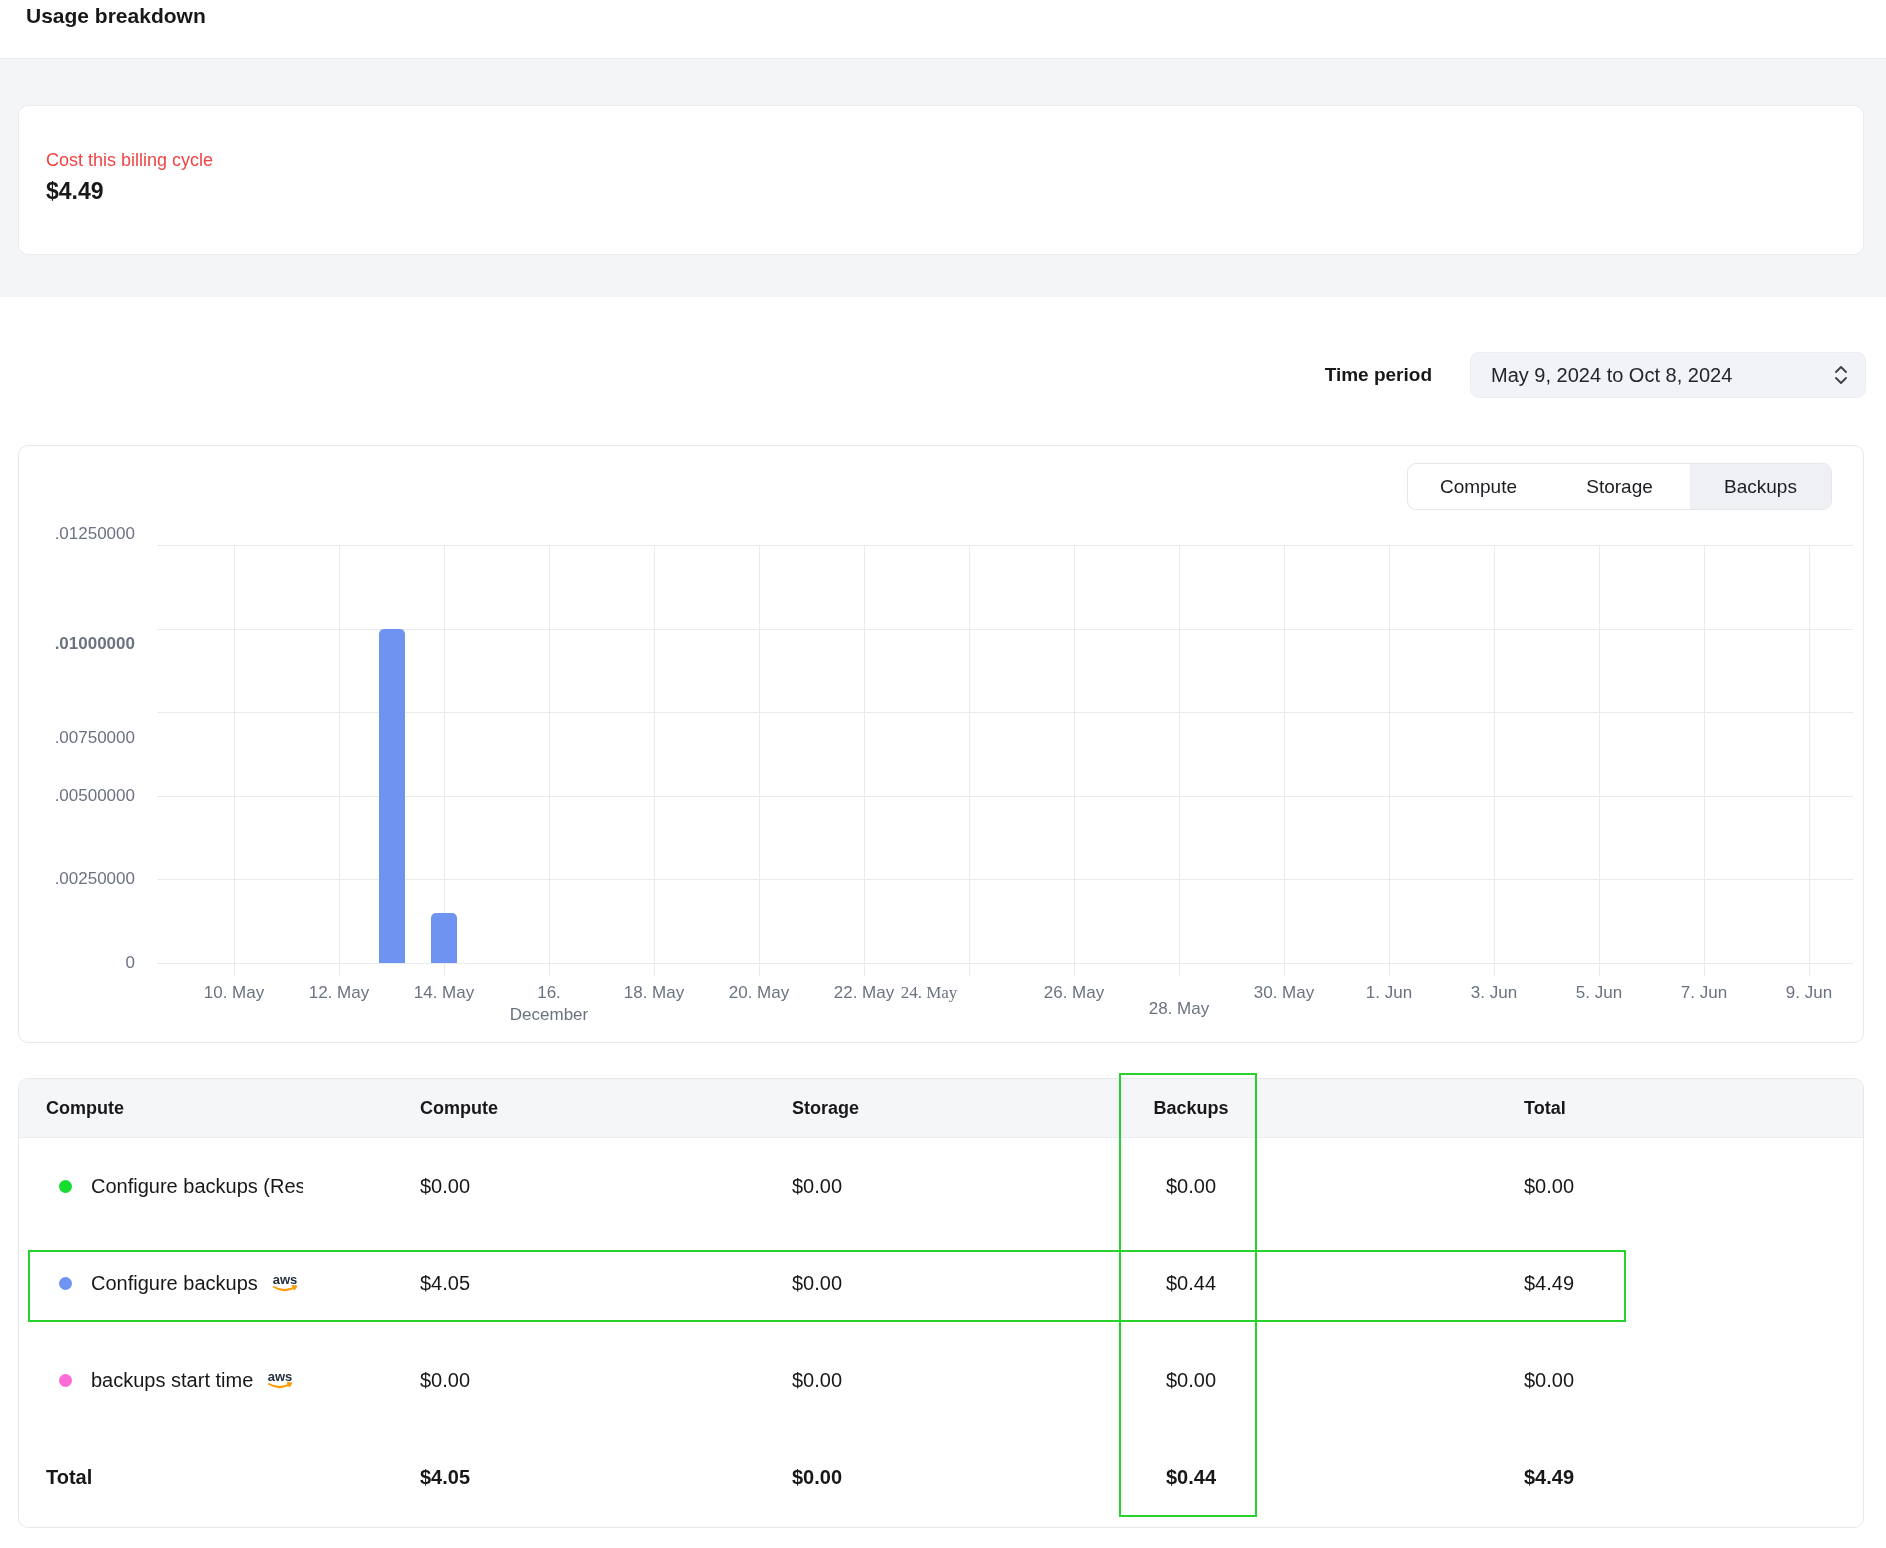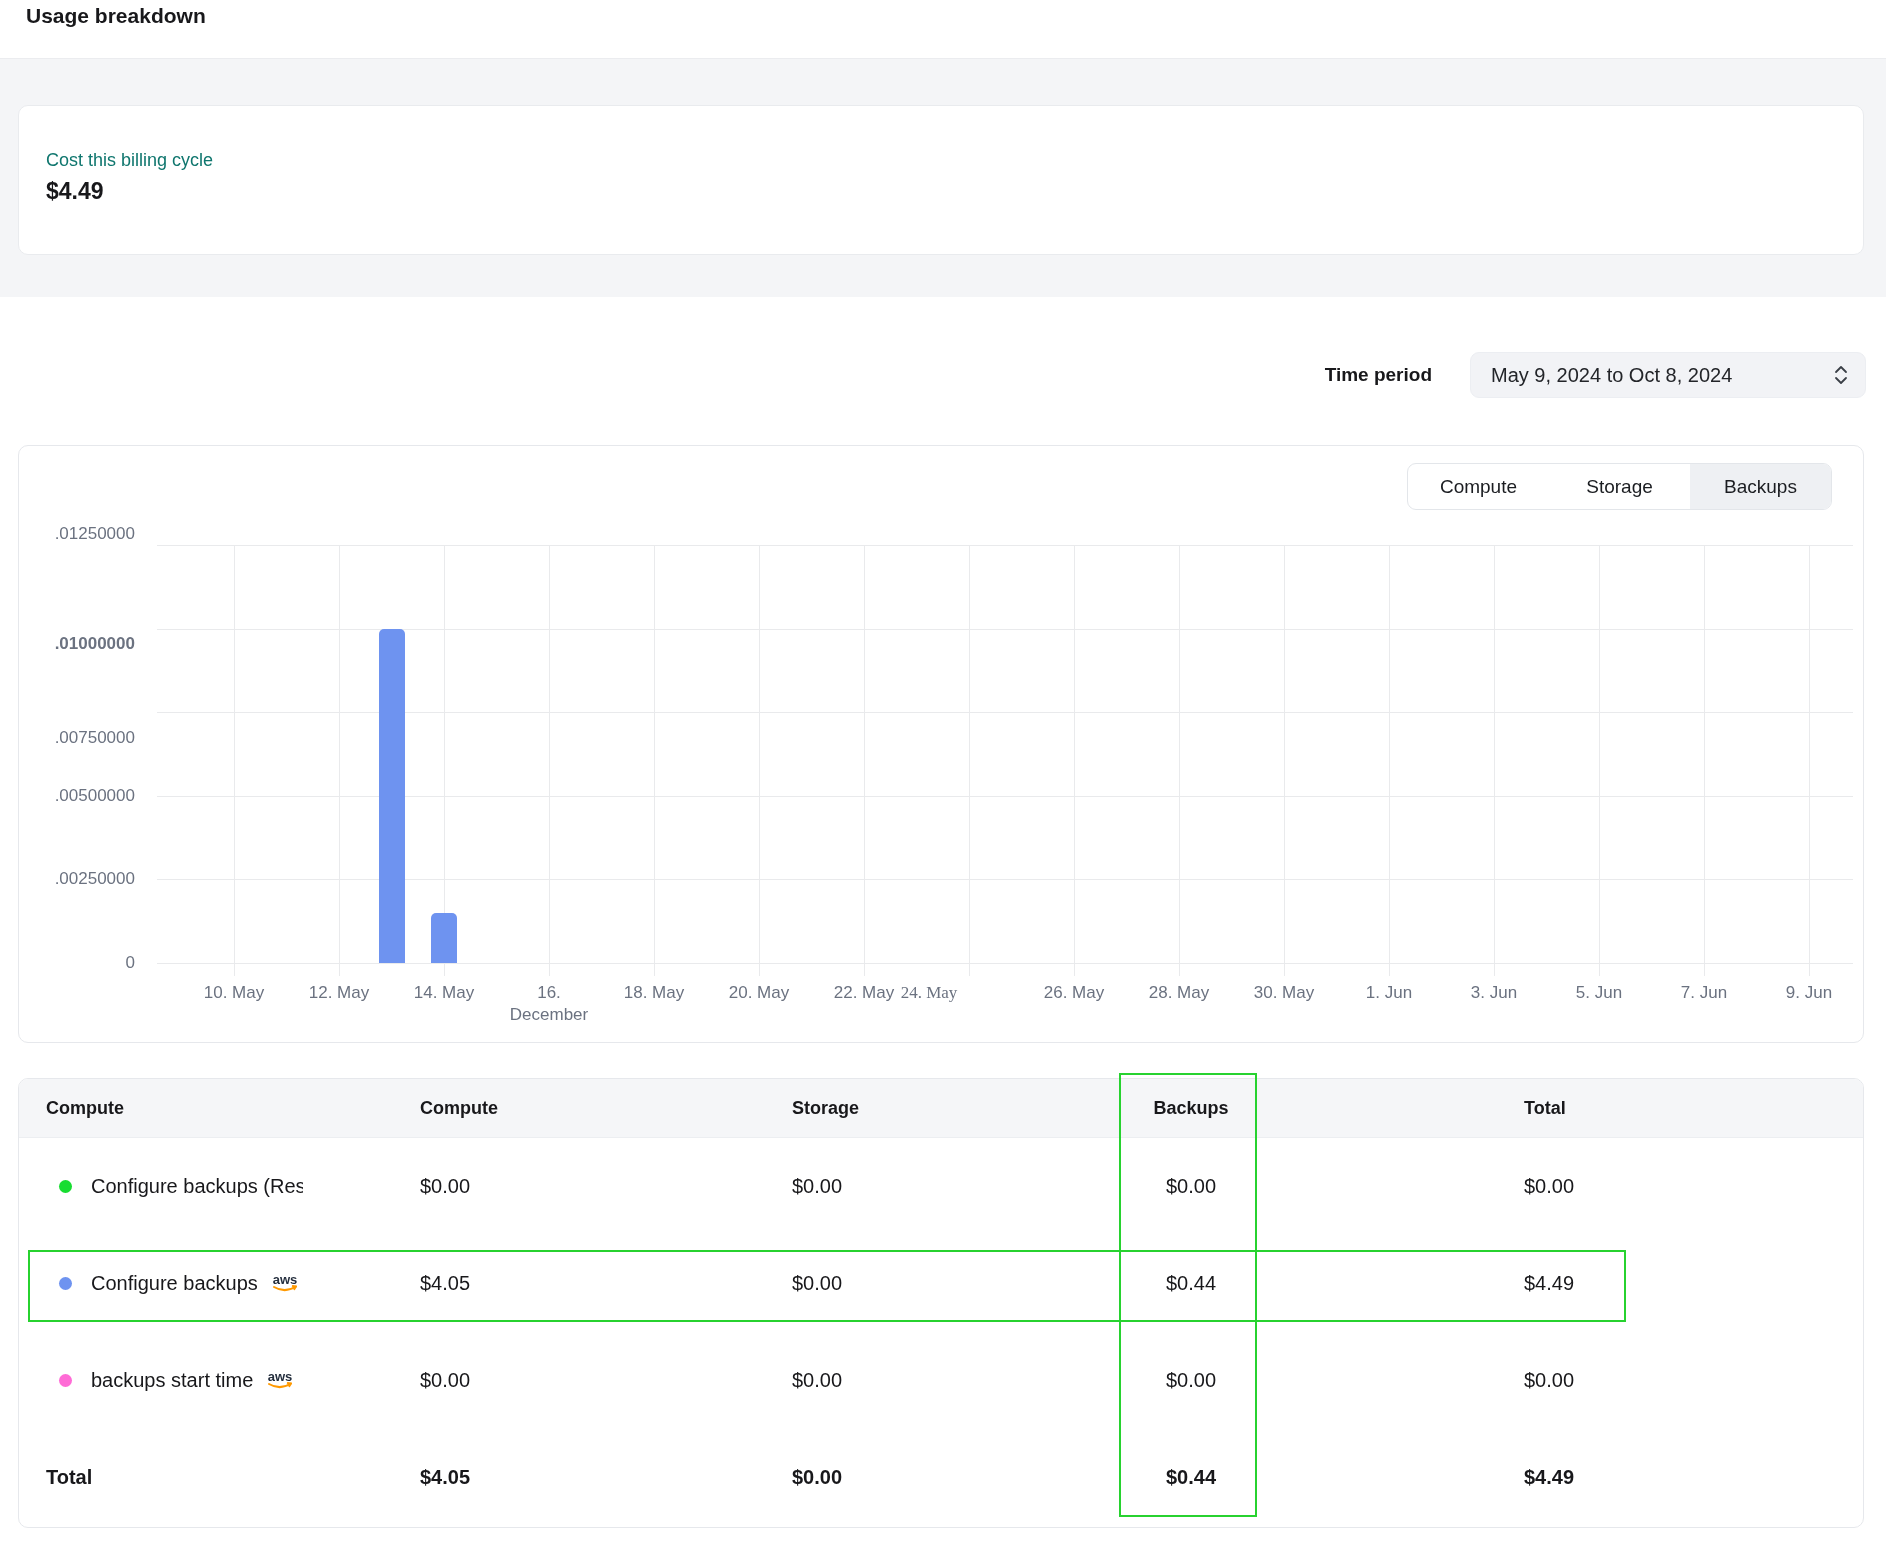--- a/index.html
+++ b/index.html
@@ -7,21 +7,21 @@
     position:relative;width:1886px;height:1548px;overflow:hidden;
     font-family:"Liberation Sans",sans-serif;color:#18181b;background:#fff;border-radius:9px;
   }
   
   .page-title{position:absolute;left:26px;top:4px;font-size:21px;font-weight:700;color:#18181b;}
   .gray-band{position:absolute;left:0;top:58px;width:100%;height:238px;background:#f4f5f7;border-top:1px solid #ebecef;}
   .billing-card{
     position:absolute;left:18px;top:104px;width:1846px;height:150px;
     background:#fff;border:1px solid #e9ebee;border-radius:10px;box-sizing:border-box;
   }
-  .billing-label{position:absolute;left:27px;top:44px;font-size:18px;color:#0f766e;}
+  .billing-label{position:absolute;left:27px;top:44px;font-size:18px;color:#ef4444;}
   .billing-amount{position:absolute;left:27px;top:72px;font-size:23px;font-weight:700;color:#18181b;}
   
   .tp-row{position:absolute;left:0;top:352px;right:20px;height:46px;display:flex;justify-content:flex-end;align-items:center;gap:38px;}
   .tp-label{font-size:19px;font-weight:700;color:#18181b;}
   .tp-select{
     width:396px;height:46px;box-sizing:border-box;background:#f2f3f6;border:1px solid #eceef2;border-radius:9px;
     display:flex;align-items:center;justify-content:space-between;padding:0 16px 0 20px;cursor:pointer;
   }
   .tp-select .val{font-size:20px;color:#232529;}
   
@@ -121,21 +121,21 @@
         <div class="xlabel" style="left: 445px;">18. May</div>
         <div class="vline" style="left: 602px;"></div>
         <div class="xlabel" style="left: 550px;">20. May</div>
         <div class="vline" style="left: 707px;"></div>
         <div class="xlabel" style="left: 655px;">22. May</div>
         <div class="vline" style="left: 812px;"></div>
         <div class="xlabel" style="left: 720px; font-family: Liberation Serif, serif;">24. May</div>
         <div class="vline" style="left: 917px;"></div>
         <div class="xlabel" style="left: 865px;">26. May</div>
         <div class="vline" style="left: 1022px;"></div>
-        <div class="xlabel" style="left: 970px;">28. May</div>
+        <div class="xlabel" style="left: 970px; margin-top: 16px;">28. May</div>
         <div class="vline" style="left: 1127px;"></div>
         <div class="xlabel" style="left: 1075px;">30. May</div>
         <div class="vline" style="left: 1232px;"></div>
         <div class="xlabel" style="left: 1180px;">1. Jun</div>
         <div class="vline" style="left: 1337px;"></div>
         <div class="xlabel" style="left: 1285px;">3. Jun</div>
         <div class="vline" style="left: 1442px;"></div>
         <div class="xlabel" style="left: 1390px;">5. Jun</div>
         <div class="vline" style="left: 1547px;"></div>
         <div class="xlabel" style="left: 1495px;">7. Jun</div>

